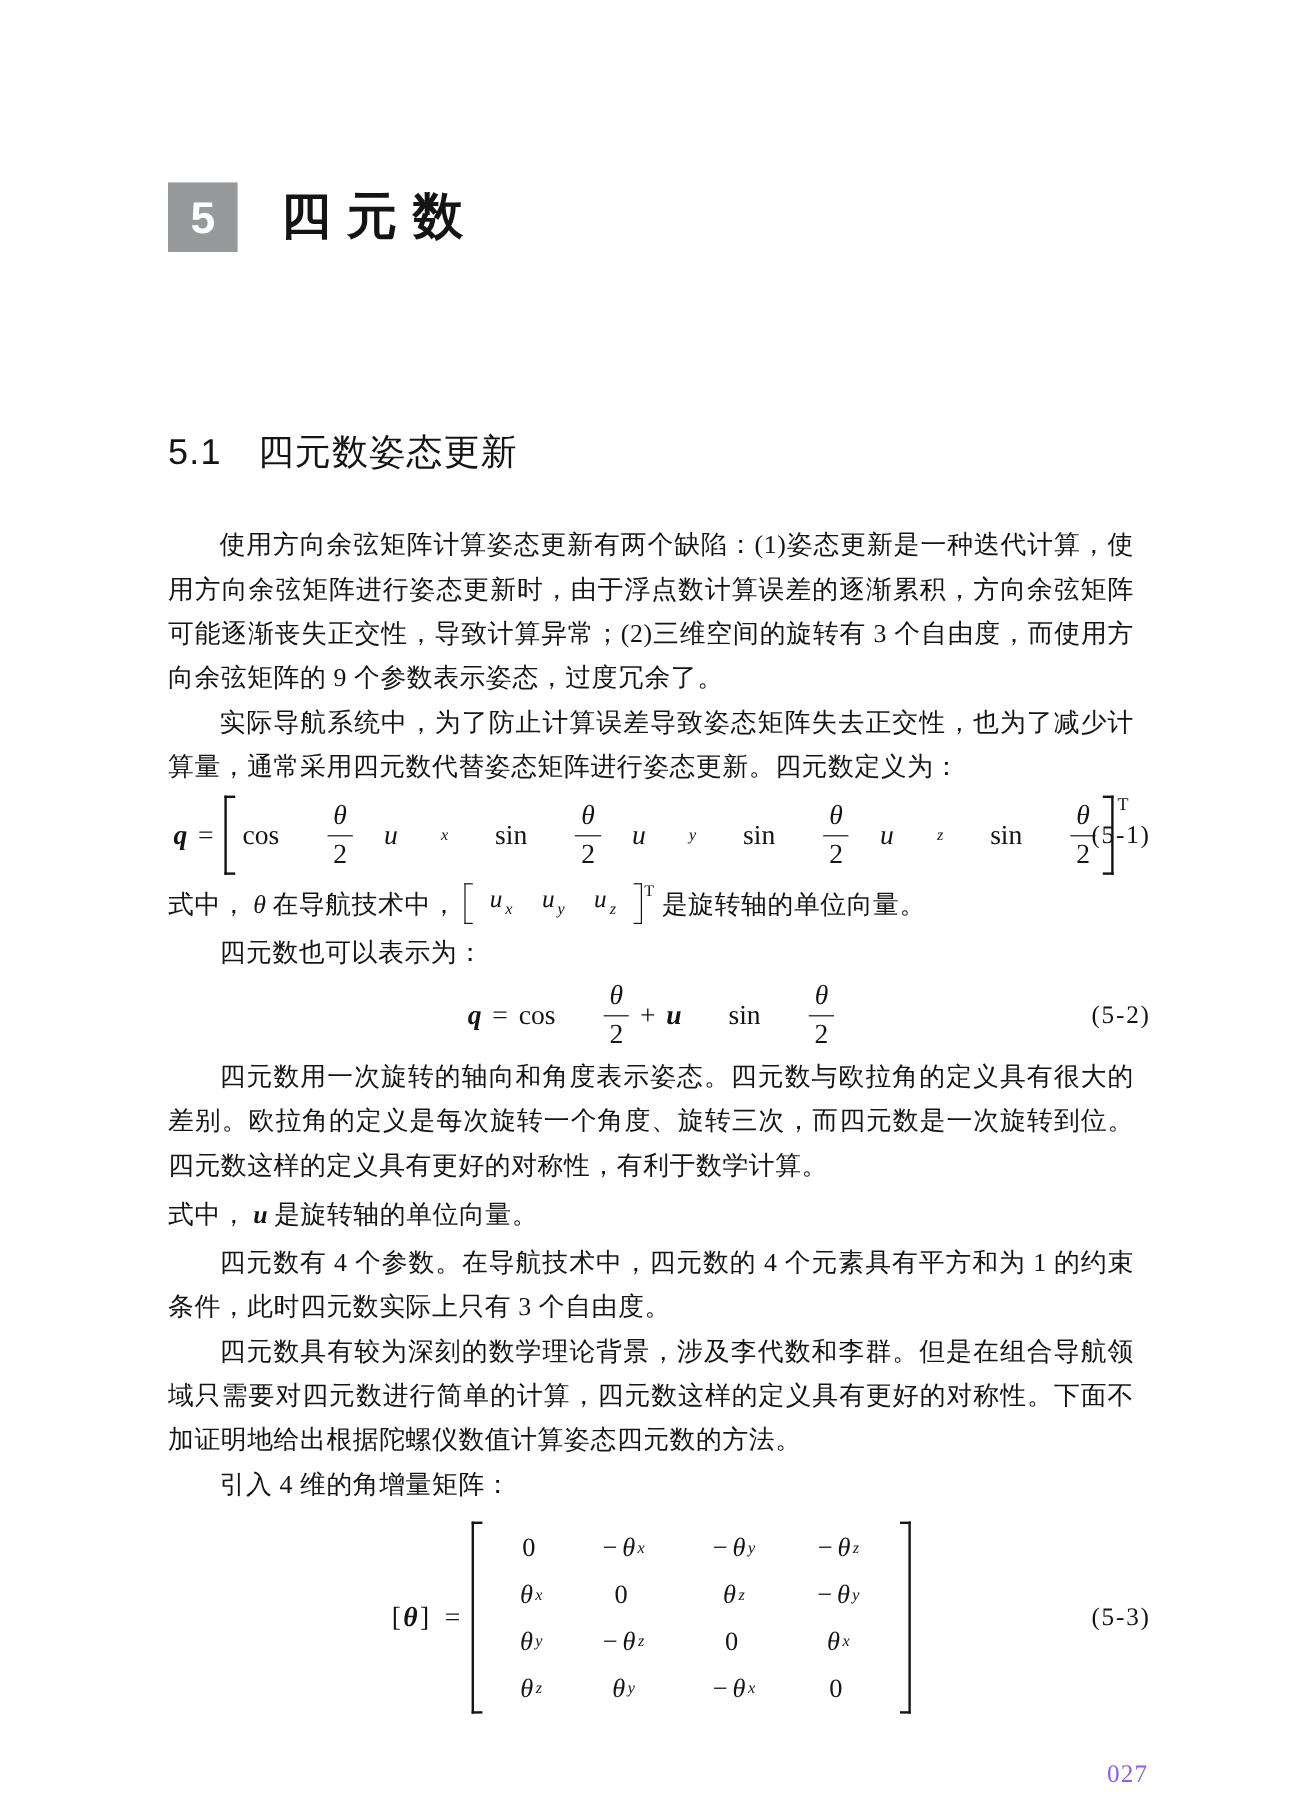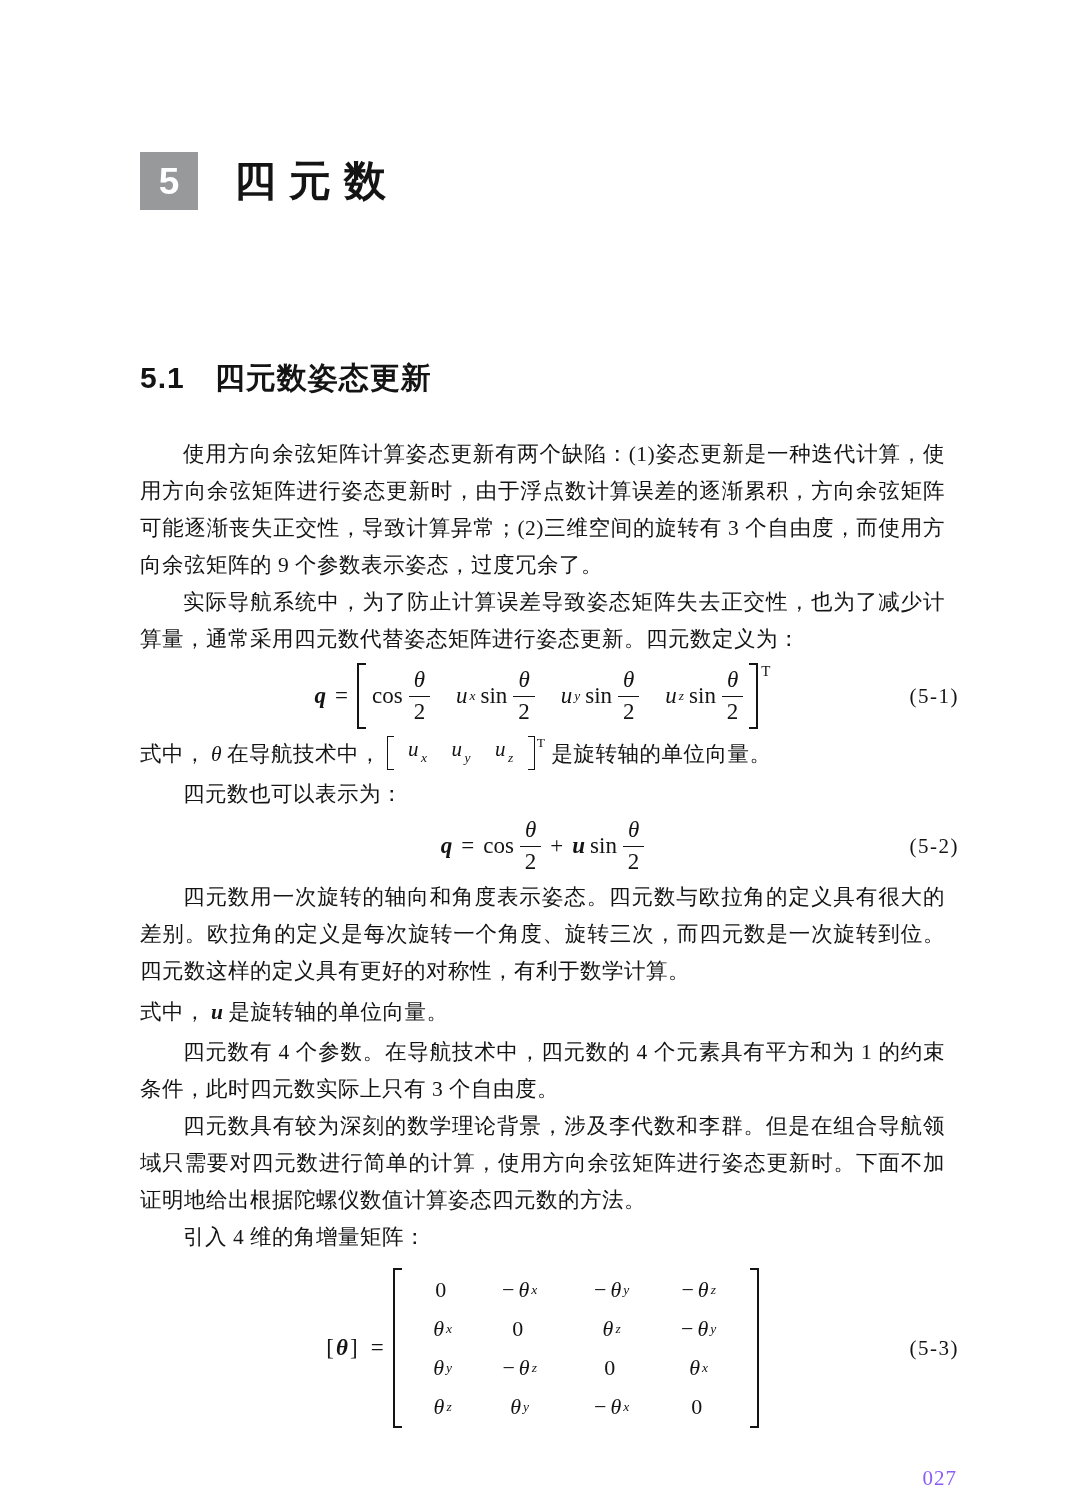--- a/index.html
+++ b/index.html
@@ -27,21 +27,21 @@
     font-weight:bold;font-size:37px;color:#ffffff;line-height:1;
   }
   .chapter-title{
     margin:0;font-size:42px;font-weight:bold;letter-spacing:13px;
     font-family:"Liberation Serif","DejaVu Serif",serif;line-height:1.2;
   }
 
   
   .section-heading{
     margin:150px 0 0 0;font-family:"Liberation Sans","DejaVu Sans",sans-serif;
-    font-size:30px;font-weight:bold;line-height:36px;letter-spacing:1px;
+    font-size:30px;font-weight:normal;line-height:36px;letter-spacing:1px;
   }
   .section-num{margin-right:30px;}
 
   
   .body-p{
     margin:0;font-size:21.5px;line-height:37px;text-align:justify;
     letter-spacing:0.5px;
   }
   .body-p.first{margin-top:40px;}
   .indent{text-indent:2em;}
@@ -64,21 +64,21 @@
   
   .eq-row{position:relative;display:flex;align-items:center;justify-content:center;}
   .eq1{height:72px;margin-top:2px;}
   .eq2{height:66px;}
   .eq3{height:176px;margin-top:4px;}
   .eq-main{display:flex;align-items:center;font-size:23px;}
   .eq-label{
     position:absolute;right:-14px;top:50%;transform:translateY(-50%);
     font-size:21px;letter-spacing:1.5px;text-align:center;
   }
-  .term{display:inline-flex;align-items:center;padding:4px 0;}
+  .term{display:inline-flex;align-items:center;padding:4px 0;gap:34px;}
   .term + .term{margin-left:26px;}
 
   
   .bk{align-self:stretch;width:9px;display:inline-block;box-sizing:border-box;}
   .bk.l{border-left:2px solid var(--ink-color);border-top:2px solid var(--ink-color);border-bottom:2px solid var(--ink-color);margin-right:6px;}
   .bk.r{border-right:2px solid var(--ink-color);border-top:2px solid var(--ink-color);border-bottom:2px solid var(--ink-color);margin-left:6px;}
   .bigT{font-size:15px;position:relative;top:-25px;margin-left:3px;}
 
   
   .ivec{display:inline-flex;align-items:center;height:34px;vertical-align:-9px;margin:0 6px;}
@@ -203,21 +203,21 @@
       </div>
       <span class="eq-label">(5-2)</span>
     </div>
 
     <p class="body-p indent">四元数用一次旋转的轴向和角度表示姿态。四元数与欧拉角的定义具有很大的差别。欧拉角的定义是每次旋转一个角度、旋转三次，而四元数是一次旋转到位。四元数这样的定义具有更好的对称性，有利于数学计算。</p>
 
     <p class="body-p note">
       <span>式中，</span><span class="mi bold sp">u</span><span>是旋转轴的单位向量。</span>
     </p>
     <p class="body-p indent">四元数有 4 个参数。在导航技术中，四元数的 4 个元素具有平方和为 1 的约束条件，此时四元数实际上只有 3 个自由度。</p>
-    <p class="body-p indent">四元数具有较为深刻的数学理论背景，涉及李代数和李群。但是在组合导航领域只需要对四元数进行简单的计算，使用方向余弦矩阵进行姿态更新时。下面不加证明地给出根据陀螺仪数值计算姿态四元数的方法。</p>
+    <p class="body-p indent">四元数具有较为深刻的数学理论背景，涉及李代数和李群。但是在组合导航领域只需要对四元数进行简单的计算，四元数这样的定义具有更好的对称性。下面不加证明地给出根据陀螺仪数值计算姿态四元数的方法。</p>
     <p class="body-p indent">引入 4 维的角增量矩阵：</p>
 
     <div class="eq-row eq3">
       <div class="eq-main">
         <span class="mo lb">[</span>
           <span class="mi bold">θ</span>
           <span class="mo rb">]</span>
           <span class="mo">=</span>
         <span class="bk l"></span>
         <div class="mx-grid">

